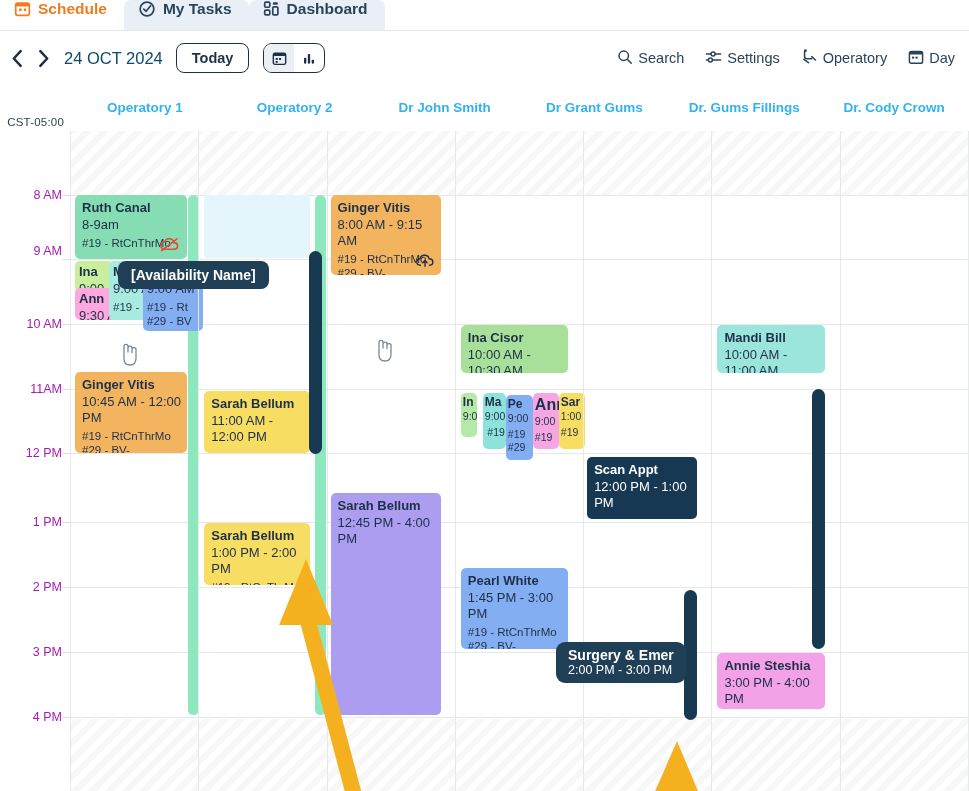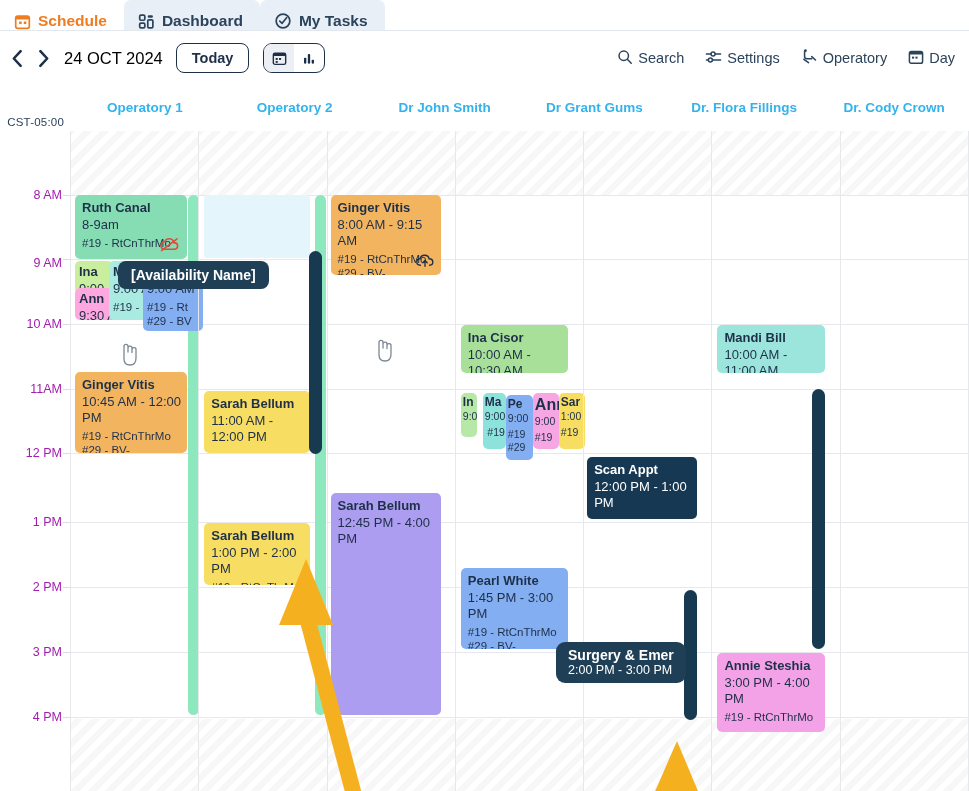--- a/index.html
+++ b/index.html
@@ -13,21 +13,21 @@
   }
 
   
   .tabbar {
     display: flex;
     height: 31px;
     align-items: stretch;
     border-bottom: 1px solid #e3e8ef;
   }
   .tab {
-    display: flex; align-items: flex-end; gap: 7px;
+    display: flex; align-items: flex-start; gap: 7px;
     padding: 0 17px 0 14px;
     font-size: 15.5px;
     font-weight: bold;
     color: #2c435c;
     background: #e8eff7;
     border-top-left-radius: 7px;
     border-top-right-radius: 7px;
     cursor: pointer;
     white-space: nowrap;
   }
@@ -36,21 +36,21 @@
 
   
   .toolbar {
     height: 54px;
     display: flex;
     align-items: center;
     padding: 0 14px 0 10px;
   }
   .nav-arrows { display: flex; align-items: center; gap: 11px; margin-right: 13px; }
   .navbtn { cursor: pointer; display: flex; }
-  .datelabel { font-size: 16.5px; color: #000000; margin-right: 13px; white-space: nowrap; }
+  .datelabel { font-size: 16.5px; color: #0c4a6e; margin-right: 13px; white-space: nowrap; }
   .today-btn {
     border: 1.6px solid #1e3048;
     border-radius: 8px;
     padding: 6px 15px;
     font-size: 14.5px;
     font-weight: bold;
     color: #1e3048;
     background: #fff;
     cursor: pointer;
     margin-right: 14px;
@@ -187,38 +187,38 @@
         <rect x="2" y="3.5" width="16" height="4" rx="1.6" fill="#f07c20"></rect>
         <rect x="6" y="10" width="3" height="3" fill="#f07c20"></rect>
         <rect x="11.5" y="10" width="3" height="3" fill="#f07c20"></rect>
       </svg>
     </span>
     <span>Schedule</span>
   </div>
 
   <div class="tab">
     <span class="ic">
+      <svg width="18" height="18" viewBox="0 0 20 20">
+        <circle cx="10" cy="10" r="7.6" fill="none" stroke="#2c435c" stroke-width="1.9"></circle>
+        <path d="M6.4 10.2 L9 12.6 L14 6.3" fill="none" stroke="#2c435c" stroke-width="1.9" stroke-linecap="round" stroke-linejoin="round"></path>
+      </svg>
+    </span>
+    <span>My Tasks</span>
+  </div>
+
+  <div class="tab">
+    <span class="ic">
       <svg width="17" height="17" viewBox="0 0 20 20">
         <rect x="2" y="2.5" width="6" height="6" rx="1.3" fill="none" stroke="#2c435c" stroke-width="2"></rect>
         <rect x="2" y="12" width="6" height="5.5" rx="1.3" fill="none" stroke="#2c435c" stroke-width="2"></rect>
         <rect x="11.5" y="2.5" width="6" height="3" rx="1.2" fill="#2c435c"></rect>
         <rect x="11.5" y="8" width="6" height="9.5" rx="1.3" fill="none" stroke="#2c435c" stroke-width="2"></rect>
       </svg>
     </span>
     <span>Dashboard</span>
-  </div>
-
-  <div class="tab">
-    <span class="ic">
-      <svg width="18" height="18" viewBox="0 0 20 20">
-        <circle cx="10" cy="10" r="7.6" fill="none" stroke="#2c435c" stroke-width="1.9"></circle>
-        <path d="M6.4 10.2 L9 12.6 L14 6.3" fill="none" stroke="#2c435c" stroke-width="1.9" stroke-linecap="round" stroke-linejoin="round"></path>
-      </svg>
-    </span>
-    <span>My Tasks</span>
   </div>
 </div>
 
 <div class="toolbar">
   <div class="nav-arrows">
     <span class="navbtn">
       <svg width="15" height="19" viewBox="0 0 14 18">
         <path d="M10 2 L3.5 9 L10 16" fill="none" stroke="#1e3048" stroke-width="2.4" stroke-linecap="round" stroke-linejoin="round"></path>
       </svg>
     </span>
@@ -304,30 +304,30 @@
 </div>
 
 <div class="cal">
 
   <div class="hdr-row">
     <div class="tz-cell">CST-05:00</div>
     <div class="hdr-cell">Operatory 1</div>
     <div class="hdr-cell">Operatory 2</div>
     <div class="hdr-cell">Dr John Smith</div>
     <div class="hdr-cell">Dr Grant Gums</div>
-    <div class="hdr-cell">Dr. Flora Fillings</div>
+    <div class="hdr-cell">Dr. Gums Fillings</div>
     <div class="hdr-cell">Dr. Cody Crown</div>
   </div>
 
   <div class="grid-wrap">
 
     <div class="timecol">
       <div class="tlabel" style="top:64px">8 AM</div>
       <div class="ttick" style="top:64px"></div>
-      <div class="tlabel" style="top:132px">9 AM</div>
+      <div class="tlabel" style="top:120px">9 AM</div>
       <div class="ttick" style="top:128px"></div>
       <div class="tlabel" style="top:193px">10 AM</div>
       <div class="ttick" style="top:193px"></div>
       <div class="tlabel" style="top:258px">11AM</div>
       <div class="ttick" style="top:258px"></div>
       <div class="tlabel" style="top:322px">12 PM</div>
       <div class="ttick" style="top:322px"></div>
       <div class="tlabel" style="top:391px">1 PM</div>
       <div class="ttick" style="top:391px"></div>
       <div class="tlabel" style="top:456px">2 PM</div>
@@ -506,21 +506,21 @@
       <div class="col">
         <div class="hatch" style="top:0;height:64px"></div>
         <div class="hatch" style="top:588px;height:72px"></div>
 
         <div class="appt" style="left:5px;top:194px;width:108px;height:48px;background:#9ce5dd">
           <div class="nm">Mandi Bill</div>
           <div class="tm">10:00 AM - 11:00 AM</div>
 
         </div>
 
-        <div class="appt" style="left:5px;top:522px;width:108px;height:79px;background:#f4a2e8">
+        <div class="appt" style="left:5px;top:522px;width:108px;height:56px;background:#f4a2e8">
           <div class="nm">Annie Steshia</div>
           <div class="tm">3:00 PM - 4:00 PM</div>
           <div class="cd">#19 - RtCnThrMo</div>
         </div>
 
         <div class="darkbar" style="left:100px;top:258px;height:260px"></div>
       </div>
 
       <div class="col">
         <div class="hatch" style="top:0;height:64px"></div>

